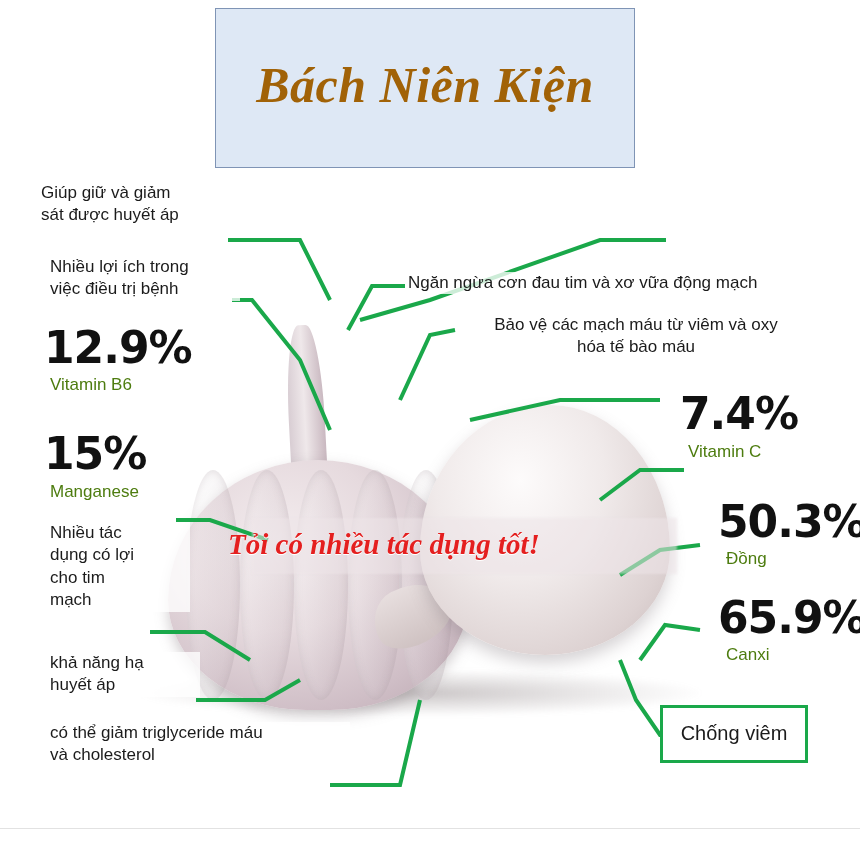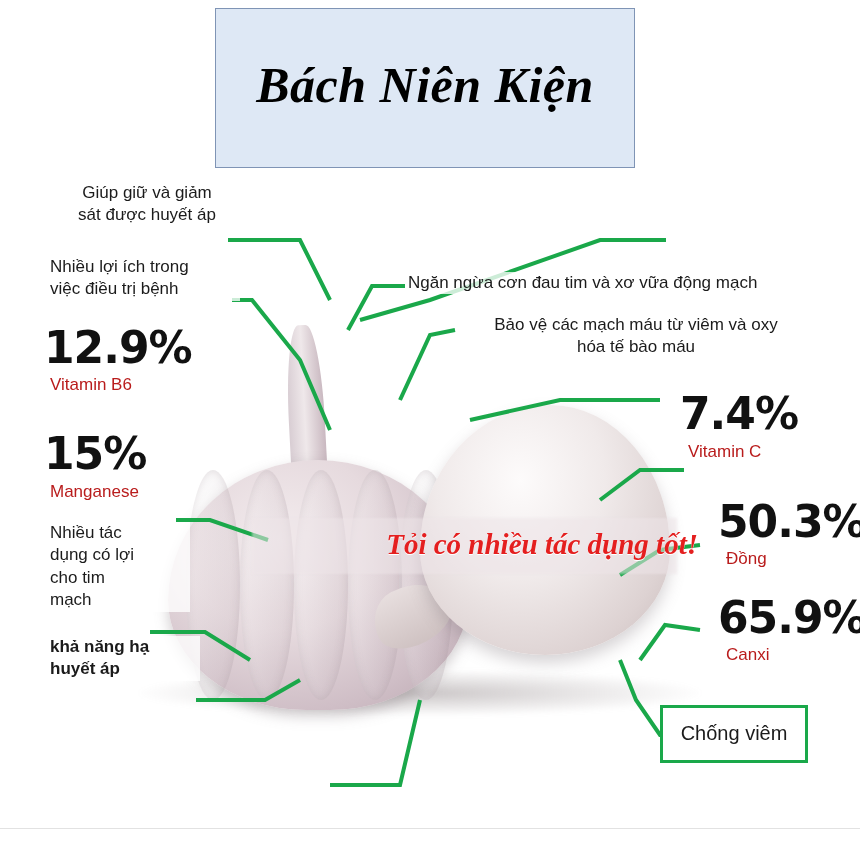--- a/index.html
+++ b/index.html
@@ -30,21 +30,21 @@
   .title-text {
     position: absolute;
     left: 215px;
     top: 56px;
     width: 420px;
     text-align: center;
     font-family: "Liberation Serif", serif;
     font-style: italic;
     font-weight: bold;
     font-size: 50px;
-    color: #000000;
+    color: #a16207;
     letter-spacing: 0.5px;
   }
 
   
   .photo {
     position: absolute;
     left: 120px;
     top: 230px;
     width: 640px;
     height: 500px;
@@ -130,29 +130,29 @@
     position: absolute;
     font-family: "DejaVu Sans", sans-serif;
     font-weight: bold;
     font-size: 44px;
     color: #111111;
     letter-spacing: -1px;
   }
   .nutri {
     position: absolute;
     font-size: 17px;
-    color: #b91c1c;
+    color: #4d7c0f;
     background: rgba(255,255,255,0.8);
   }
   .banner {
     position: absolute;
     left: 228px;
     top: 528px;
     width: 470px;
-    text-align: right;
+    text-align: left;
     font-family: "Liberation Serif", serif;
     font-weight: bold;
     font-style: italic;
     font-size: 29px;
     color: #e41f1f;
     text-shadow: 0 1px 0 #ffffff;
   }
   .banner-smear {
     position: absolute;
     left: 252px;
@@ -229,37 +229,39 @@
       <path d="M684,470 L640,470 L600,500"></path>
       <path d="M700,545 L660,550 L620,575"></path>
       <path d="M700,630 L665,625 L640,660"></path>
       <path d="M700,735 L660,735 L636,700 L620,660"></path>
     </g>
   </svg>
 
   <div class="banner-smear"></div>
   <div class="banner">Tỏi có nhiều tác dụng tốt!</div>
 
-  <div class="label" style="left:52px; top:182px; width:190px;text-align:center;">Giúp giữ và giảm
+  <div class="label" style="left:41px; top:182px; width:190px;">Giúp giữ và giảm
 sát được huyết áp</div>
   <div class="label" style="left:50px; top:256px; width:190px;">Nhiều lợi ích trong
 việc điều trị bệnh</div>
 
   <div class="pct" style="left:44px; top:322px;">12.9%</div>
   <div class="nutri" style="left:50px; top:375px;">Vitamin B6</div>
 
   <div class="pct" style="left:44px; top:428px;">15%</div>
   <div class="nutri" style="left:50px; top:482px;">Manganese</div>
 
   <div class="label" style="left:50px; top:522px; width:140px;">Nhiều tác
 dụng có lợi
 cho tim
 mạch</div>
-  <div class="label" style="left:50px; top:636px; width:150px;font-weight:bold;">khả năng hạ
+  <div class="label" style="left:50px; top:652px; width:150px;">khả năng hạ
 huyết áp</div>
+  <div class="label" style="left:50px; top:722px; width:300px;">có thể giảm triglyceride máu
+và cholesterol</div>
 
   <div class="label" style="left:456px; top:314px; width:360px; text-align:center;">Bảo vệ các mạch máu từ viêm và oxy
 hóa tế bào máu</div>
   <div class="label" style="left:408px; top:272px; width:400px;">Ngăn ngừa cơn đau tim và  xơ vữa  động mạch</div>
 
   <div class="pct" style="left:680px; top:388px;">7.4%</div>
   <div class="nutri" style="left:688px; top:442px;">Vitamin C</div>
 
   <div class="pct" style="left:718px; top:496px;">50.3%</div>
   <div class="nutri" style="left:726px; top:549px;">Đồng</div>

